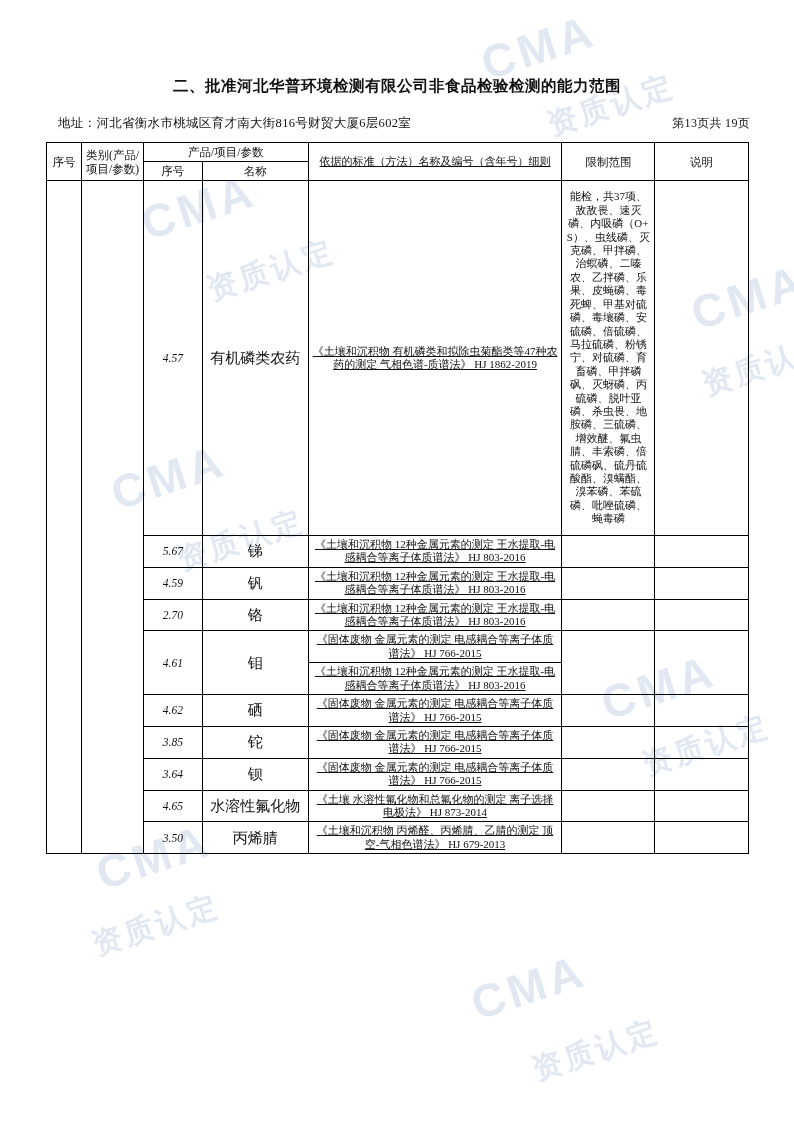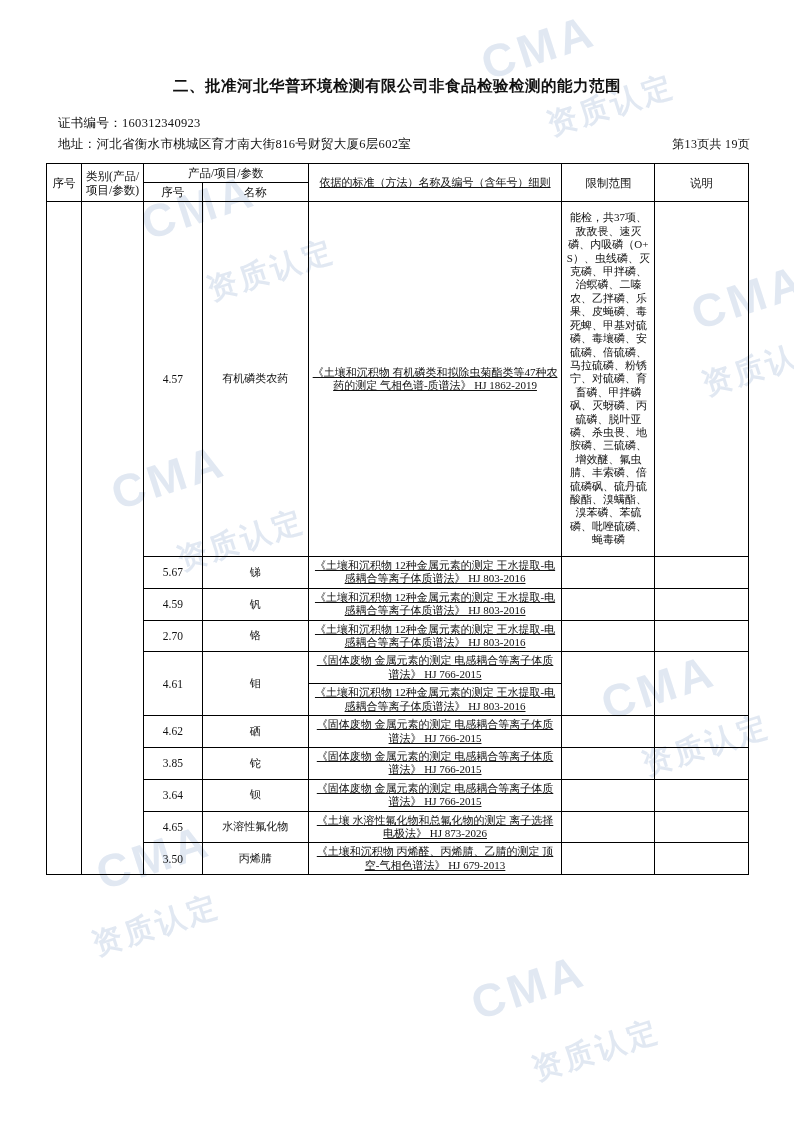--- a/index.html
+++ b/index.html
@@ -105,22 +105,22 @@
   }
   .limit-cell {
     font-size: 11px;
     line-height: 1.35;
     text-align: left;
     padding: 3px 4px;
     vertical-align: top;
     word-break: break-all;
   }
   .tall-row td { height: 350px; }
-  .pname { font-size: 11px; }
-  .pseq  { font-size: 11.5px; }
+  .pname { font-size: 15px; }
+  .pseq  { font-size: 11.5px; font-style: italic; }
   .vert-cat {
     font-size: 11.5px;
   }
   .header-cell-sub { font-size: 11.5px; }
 </style>
 </head>
 <body>
 
 <div class="watermark-layer">
   <div class="wm" style="left:480px; top:20px;"><span class="cma">CMA</span></div>
@@ -142,23 +142,20 @@
   <div class="wm" style="left:90px; top:905px;"><span class="zz">资质认定</span></div>
 
   <div class="wm" style="left:470px; top:960px;"><span class="cma">CMA</span></div>
   <div class="wm" style="left:530px; top:1030px;"><span class="zz">资质认定</span></div>
 </div>
 
 <div class="page">
 
   <div class="doc-title">二、批准河北华普环境检测有限公司非食品检验检测的能力范围</div>
 
-  <div class="meta-line">
-    <span>证书编号：</span><span>160312340923</span>
-  </div>
 
   <div class="meta-line">
     <span class="page-indicator">第13页共 19页</span>
     <span>地址：</span><span>河北省衡水市桃城区育才南大街816号财贸大厦6层602室</span>
   </div>
   <div class="clear"></div>
 
   <table class="cap">
     <colgroup>
       <col class="hdr-seq">
@@ -250,21 +247,21 @@
         <td class="pseq">3.64</td>
         <td class="pname">钡</td>
         <td class="std-cell">《固体废物 金属元素的测定 电感耦合等离子体质谱法》 HJ 766-2015</td>
         <td class="limit-cell"></td>
         <td></td>
       </tr>
 
       <tr>
         <td class="pseq">4.65</td>
         <td class="pname">水溶性氟化物</td>
-        <td class="std-cell">《土壤 水溶性氟化物和总氟化物的测定 离子选择电极法》 HJ 873-2026</td>
+        <td class="std-cell">《土壤 水溶性氟化物和总氟化物的测定 离子选择电极法》 HJ 873-2014</td>
         <td class="limit-cell"></td>
         <td></td>
       </tr>
 
       <tr>
         <td class="pseq">3.50</td>
         <td class="pname">丙烯腈</td>
         <td class="std-cell">《土壤和沉积物 丙烯醛、丙烯腈、乙腈的测定 顶空-气相色谱法》 HJ 679-2013</td>
         <td class="limit-cell"></td>
         <td></td>

